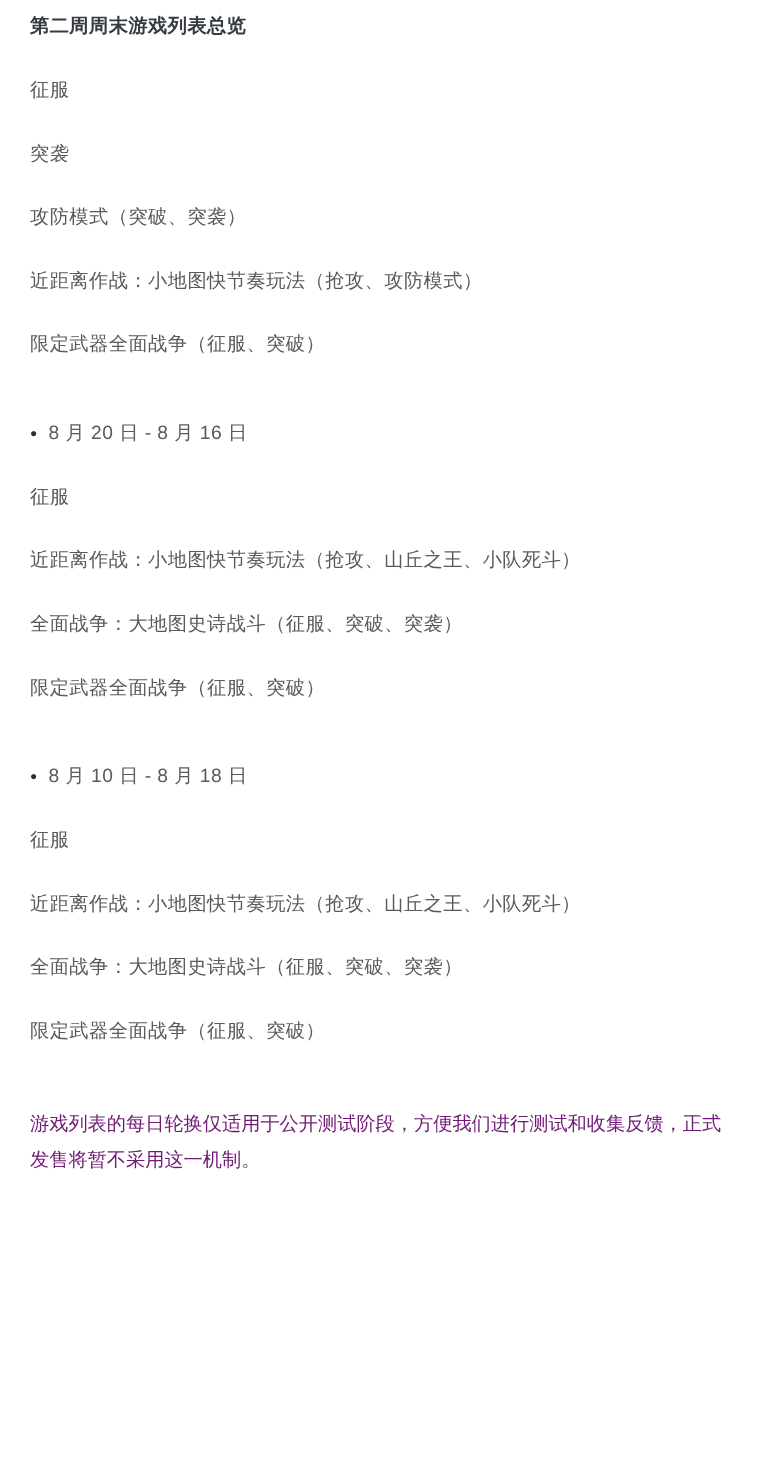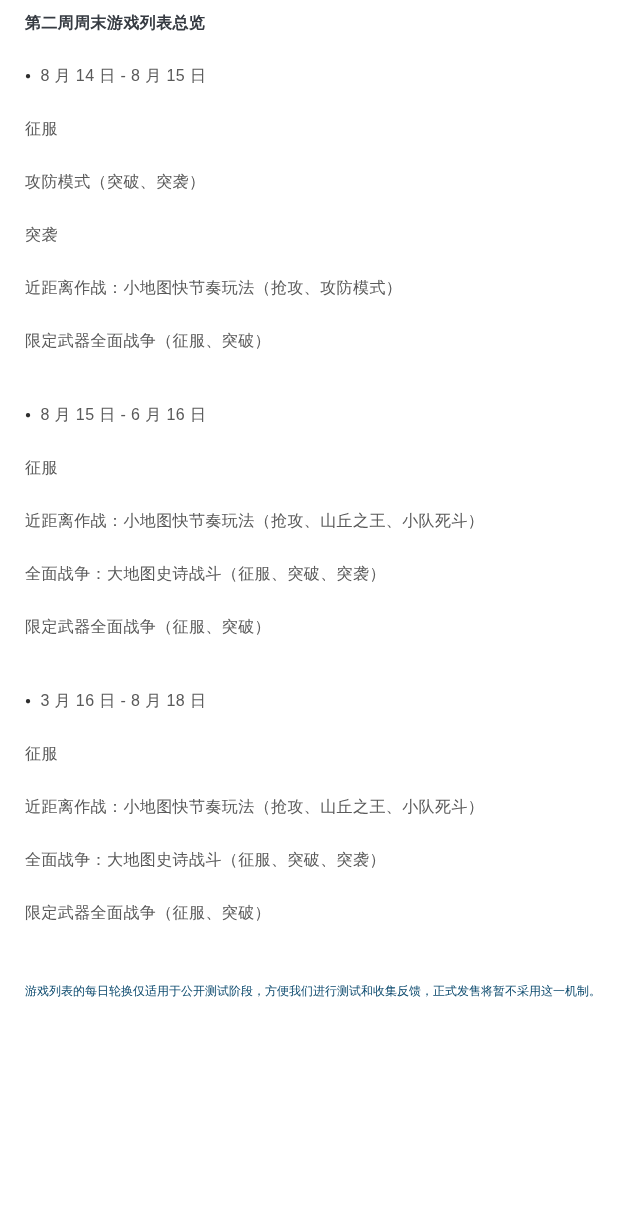--- a/index.html
+++ b/index.html
@@ -39,52 +39,51 @@
   .date-line .bullet {
     display: inline-block;
     font-size: 10px;
     vertical-align: 2px;
     margin-right: 9px;
     color: #2e2e2e;
   }
   .footer-note {
     margin: 52px 0 0 0;
     max-width: 582px;
-    font-size: 12px;
+    font-size: 16px;
     line-height: 30px;
     letter-spacing: 0;
-    color: #0c4a6e;
+    color: #701a75;
   }
 </style>
 </head>
 <body>
 
 <div class="doc">
 
   <h2 class="page-title">第二周周末游戏列表总览</h2>
 
   <section class="section">
-    <p class="line date-line"><span class="bullet">●</span><span>8 月 14 日 - 8 月 15 日</span></p>
     <p class="line">征服</p>
+    <p class="line">突袭</p>
     <p class="line">攻防模式（突破、突袭）</p>
-    <p class="line">突袭</p>
     <p class="line">近距离作战：小地图快节奏玩法（抢攻、攻防模式）</p>
     <p class="line">限定武器全面战争（征服、突破）</p>
   </section>
 
   <section class="section">
-    <p class="line date-line"><span class="bullet">●</span><span>8 月 15 日 - 6 月 16 日</span></p>
+    <p class="line date-line"><span class="bullet">●</span><span>8 月 20 日 - 8 月 16 日</span></p>
     <p class="line">征服</p>
     <p class="line">近距离作战：小地图快节奏玩法（抢攻、山丘之王、小队死斗）</p>
     <p class="line">全面战争：大地图史诗战斗（征服、突破、突袭）</p>
     <p class="line">限定武器全面战争（征服、突破）</p>
   </section>
 
   <section class="section">
-    <p class="line date-line"><span class="bullet">●</span><span>3 月 16 日 - 8 月 18 日</span></p>
+    <p class="line date-line"><span class="bullet">●</span><span>8 月 10 日 - 8 月 18 日</span></p>
     <p class="line">征服</p>
     <p class="line">近距离作战：小地图快节奏玩法（抢攻、山丘之王、小队死斗）</p>
     <p class="line">全面战争：大地图史诗战斗（征服、突破、突袭）</p>
     <p class="line">限定武器全面战争（征服、突破）</p>
   </section>
 
   <p class="footer-note">游戏列表的每日轮换仅适用于公开测试阶段，方便我们进行测试和收集反馈，正式发售将暂不采用这一机制。</p>
 
 </div>
 

